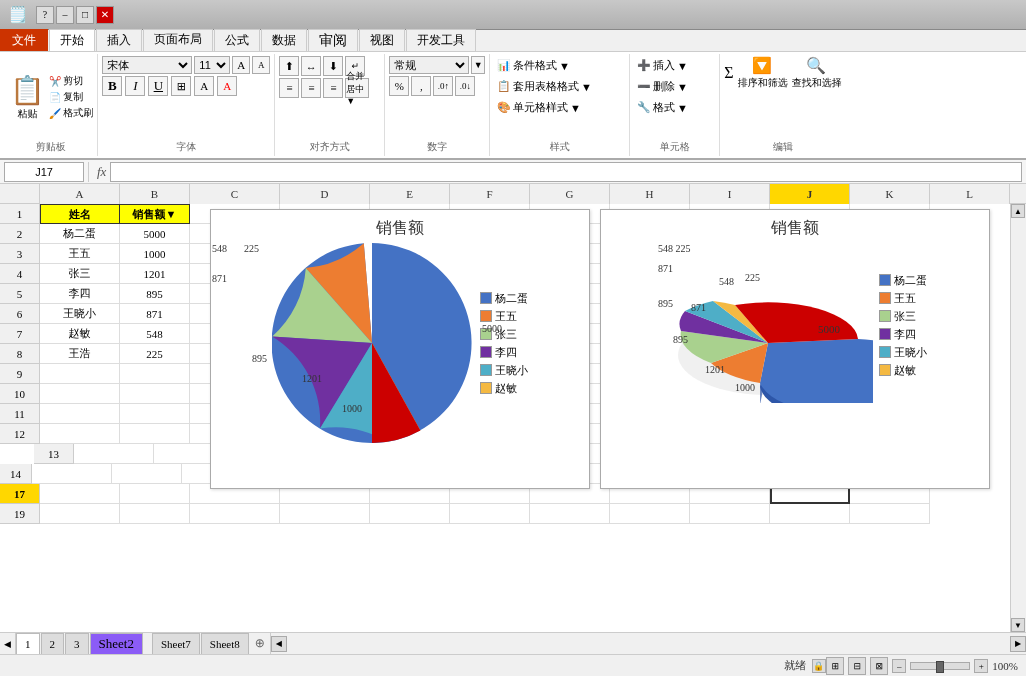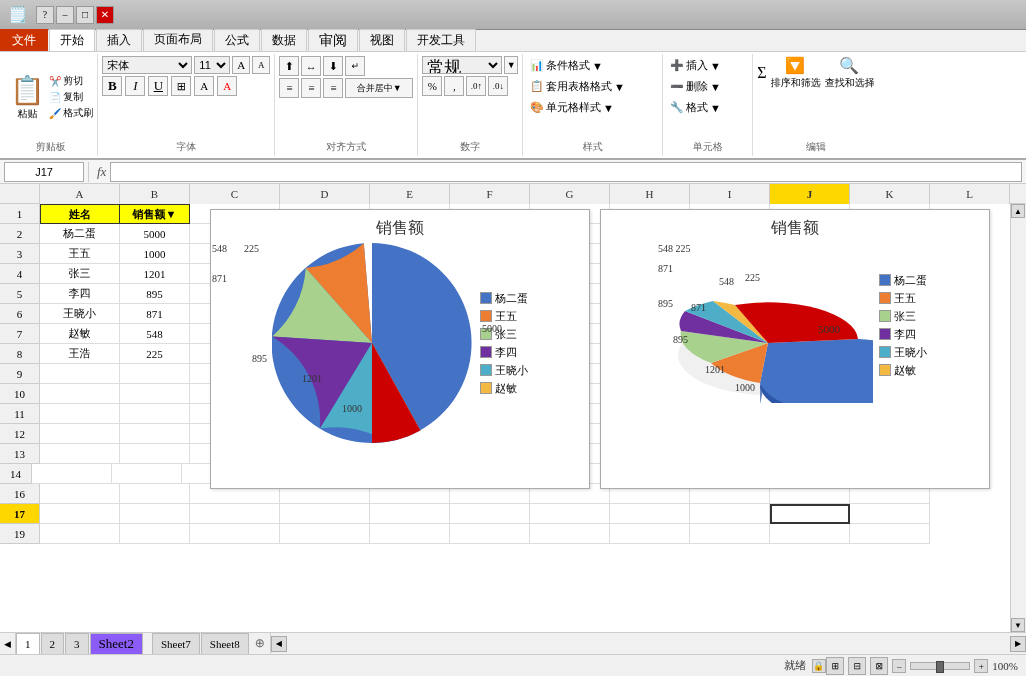--- a/index.html
+++ b/index.html
@@ -103,30 +103,30 @@
       <div style="display:flex;gap:2px;">
         <div data-name="align-top-button" style="width:20px;height:20px;border:1px solid #aaa;background:#f5f5f5;cursor:pointer;display:flex;align-items:center;justify-content:center;font-size:11px;">⬆</div>
         <div data-name="align-middle-button" style="width:20px;height:20px;border:1px solid #aaa;background:#f5f5f5;cursor:pointer;display:flex;align-items:center;justify-content:center;font-size:11px;">↔</div>
         <div data-name="align-bottom-button" style="width:20px;height:20px;border:1px solid #aaa;background:#f5f5f5;cursor:pointer;display:flex;align-items:center;justify-content:center;font-size:11px;">⬇</div>
         <div data-name="wrap-text-button" style="width:20px;height:20px;border:1px solid #aaa;background:#f5f5f5;cursor:pointer;display:flex;align-items:center;justify-content:center;font-size:9px;">↵</div>
       </div>
       <div style="display:flex;gap:2px;">
         <div data-name="align-left-button" style="width:20px;height:20px;border:1px solid #aaa;background:#f5f5f5;cursor:pointer;display:flex;align-items:center;justify-content:center;font-size:11px;">≡</div>
         <div data-name="align-center-button" style="width:20px;height:20px;border:1px solid #aaa;background:#f5f5f5;cursor:pointer;display:flex;align-items:center;justify-content:center;font-size:11px;">≡</div>
         <div data-name="align-right-button" style="width:20px;height:20px;border:1px solid #aaa;background:#f5f5f5;cursor:pointer;display:flex;align-items:center;justify-content:center;font-size:11px;">≡</div>
-        <div data-name="merge-center-button" style="width:68px;height:20px;border:1px solid #aaa;background:#f5f5f5;cursor:pointer;display:flex;align-items:center;justify-content:center;font-size:9px;">合并居中▼</div>
+        <div data-name="merge-center-button" style="width:24px;height:20px;border:1px solid #aaa;background:#f5f5f5;cursor:pointer;display:flex;align-items:center;justify-content:center;font-size:9px;">合并居中▼</div>
       </div>
     </div>
     <div style="position:absolute;bottom:2px;font-size:10px;color:#666;text-align:center;width:calc(100% - 8px);" data-name="alignment-label">对齐方式</div>
   </div>
 
   <div data-name="number-group" style="border-right:1px solid #ddd; padding:2px 4px 18px 4px; display:flex; flex-direction:column; position:relative; min-width:100px;">
     <div style="display:flex;flex-direction:column;gap:2px;flex:1;">
       <div style="display:flex;align-items:center;gap:2px;">
-        <select data-name="number-format-select" style="width:80px;height:18px;font-size:17px;border:1px solid #aaa;">
+        <select data-name="number-format-select" style="width:80px;height:18px;font-size:11px;border:1px solid #aaa;">
           <option>常规</option>
         </select>
         <div data-name="number-format-expand" style="width:14px;height:18px;border:1px solid #aaa;background:#f5f5f5;cursor:pointer;display:flex;align-items:center;justify-content:center;font-size:9px;">▼</div>
       </div>
       <div style="display:flex;gap:2px;">
         <div data-name="percent-button" style="width:20px;height:20px;border:1px solid #aaa;background:#f5f5f5;cursor:pointer;display:flex;align-items:center;justify-content:center;font-size:11px;">%</div>
         <div data-name="thousands-button" style="width:20px;height:20px;border:1px solid #aaa;background:#f5f5f5;cursor:pointer;display:flex;align-items:center;justify-content:center;font-size:11px;">,</div>
         <div data-name="increase-decimal-button" style="width:20px;height:20px;border:1px solid #aaa;background:#f5f5f5;cursor:pointer;display:flex;align-items:center;justify-content:center;font-size:9px;">.0↑</div>
         <div data-name="decrease-decimal-button" style="width:20px;height:20px;border:1px solid #aaa;background:#f5f5f5;cursor:pointer;display:flex;align-items:center;justify-content:center;font-size:9px;">.0↓</div>
       </div>
@@ -394,49 +394,35 @@
             <div style="width:90px;border-right:1px solid #ddd;border-bottom:1px solid #ddd;"></div>
             <div style="width:80px;border-right:1px solid #ddd;border-bottom:1px solid #ddd;"></div>
             <div style="width:80px;border-right:1px solid #ddd;border-bottom:1px solid #ddd;"></div>
             <div style="width:80px;border-right:1px solid #ddd;border-bottom:1px solid #ddd;"></div>
             <div style="width:80px;border-right:1px solid #ddd;border-bottom:1px solid #ddd;"></div>
             <div style="width:80px;border-right:1px solid #ddd;border-bottom:1px solid #ddd;"></div>
             <div style="width:80px;border-right:1px solid #ddd;border-bottom:1px solid #ddd;"></div>
             <div style="width:80px;border-right:1px solid #ddd;border-bottom:1px solid #ddd;"></div>
           </div>
         <div style="display:flex; height:20px;">
-            <div style="width:40px;border-right:1px solid #ccc;border-bottom:1px solid #ccc;background:#f0f0f0;display:flex;align-items:center;justify-content:center;font-size:11px;">13</div>
+            <div style="width:40px;border-right:1px solid #ccc;border-bottom:1px solid #ccc;background:#f0f0f0;display:flex;align-items:center;justify-content:center;font-size:11px;margin-left:34px;">13</div>
             <div style="width:80px;border-right:1px solid #ddd;border-bottom:1px solid #ddd;"></div>
             <div style="width:70px;border-right:1px solid #ddd;border-bottom:1px solid #ddd;"></div>
             <div style="width:90px;border-right:1px solid #ddd;border-bottom:1px solid #ddd;"></div>
             <div style="width:90px;border-right:1px solid #ddd;border-bottom:1px solid #ddd;"></div>
             <div style="width:80px;border-right:1px solid #ddd;border-bottom:1px solid #ddd;"></div>
             <div style="width:80px;border-right:1px solid #ddd;border-bottom:1px solid #ddd;"></div>
             <div style="width:80px;border-right:1px solid #ddd;border-bottom:1px solid #ddd;"></div>
             <div style="width:80px;border-right:1px solid #ddd;border-bottom:1px solid #ddd;"></div>
             <div style="width:80px;border-right:1px solid #ddd;border-bottom:1px solid #ddd;"></div>
             <div style="width:80px;border-right:1px solid #ddd;border-bottom:1px solid #ddd;"></div>
             <div style="width:80px;border-right:1px solid #ddd;border-bottom:1px solid #ddd;"></div>
           </div>
         <div style="display:flex; height:20px;">
             <div style="width:32px;border-right:1px solid #ccc;border-bottom:1px solid #ccc;background:#f0f0f0;display:flex;align-items:center;justify-content:center;font-size:11px;">14</div>
-            <div style="width:80px;border-right:1px solid #ddd;border-bottom:1px solid #ddd;"></div>
-            <div style="width:70px;border-right:1px solid #ddd;border-bottom:1px solid #ddd;"></div>
-            <div style="width:90px;border-right:1px solid #ddd;border-bottom:1px solid #ddd;"></div>
-            <div style="width:90px;border-right:1px solid #ddd;border-bottom:1px solid #ddd;"></div>
-            <div style="width:80px;border-right:1px solid #ddd;border-bottom:1px solid #ddd;"></div>
-            <div style="width:80px;border-right:1px solid #ddd;border-bottom:1px solid #ddd;"></div>
-            <div style="width:80px;border-right:1px solid #ddd;border-bottom:1px solid #ddd;"></div>
-            <div style="width:80px;border-right:1px solid #ddd;border-bottom:1px solid #ddd;"></div>
-            <div style="width:80px;border-right:1px solid #ddd;border-bottom:1px solid #ddd;"></div>
-            <div style="width:80px;border-right:1px solid #ddd;border-bottom:1px solid #ddd;"></div>
-            <div style="width:80px;border-right:1px solid #ddd;border-bottom:1px solid #ddd;"></div>
-          </div>
-        <div style="display:flex; height:20px;">
-            <div style="width:40px;border-right:1px solid #ccc;border-bottom:1px solid #ccc;background:#f0f0f0;display:flex;align-items:center;justify-content:center;font-size:11px;">16</div>
             <div style="width:80px;border-right:1px solid #ddd;border-bottom:1px solid #ddd;"></div>
             <div style="width:70px;border-right:1px solid #ddd;border-bottom:1px solid #ddd;"></div>
             <div style="width:90px;border-right:1px solid #ddd;border-bottom:1px solid #ddd;"></div>
             <div style="width:90px;border-right:1px solid #ddd;border-bottom:1px solid #ddd;"></div>
             <div style="width:80px;border-right:1px solid #ddd;border-bottom:1px solid #ddd;"></div>
             <div style="width:80px;border-right:1px solid #ddd;border-bottom:1px solid #ddd;"></div>
             <div style="width:80px;border-right:1px solid #ddd;border-bottom:1px solid #ddd;"></div>
             <div style="width:80px;border-right:1px solid #ddd;border-bottom:1px solid #ddd;"></div>
             <div style="width:80px;border-right:1px solid #ddd;border-bottom:1px solid #ddd;"></div>
             <div style="width:80px;border-right:1px solid #ddd;border-bottom:1px solid #ddd;"></div>

